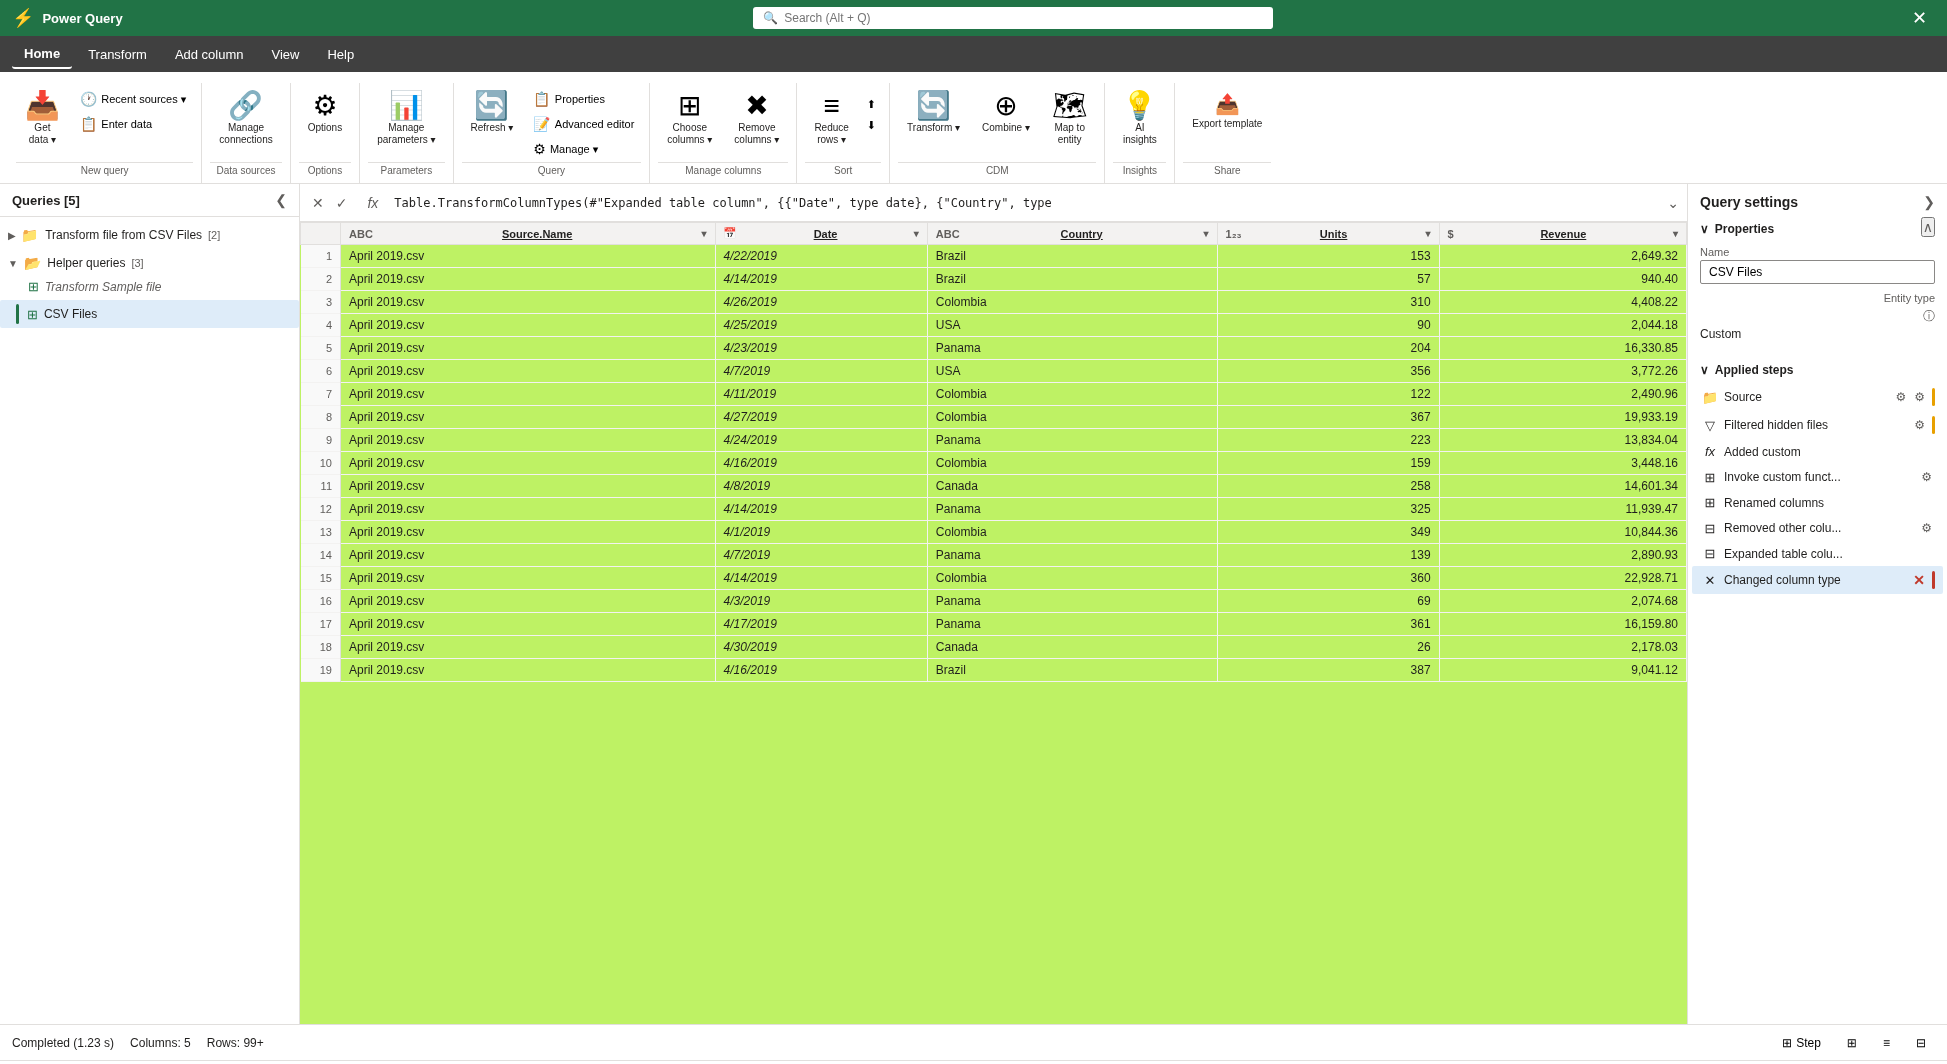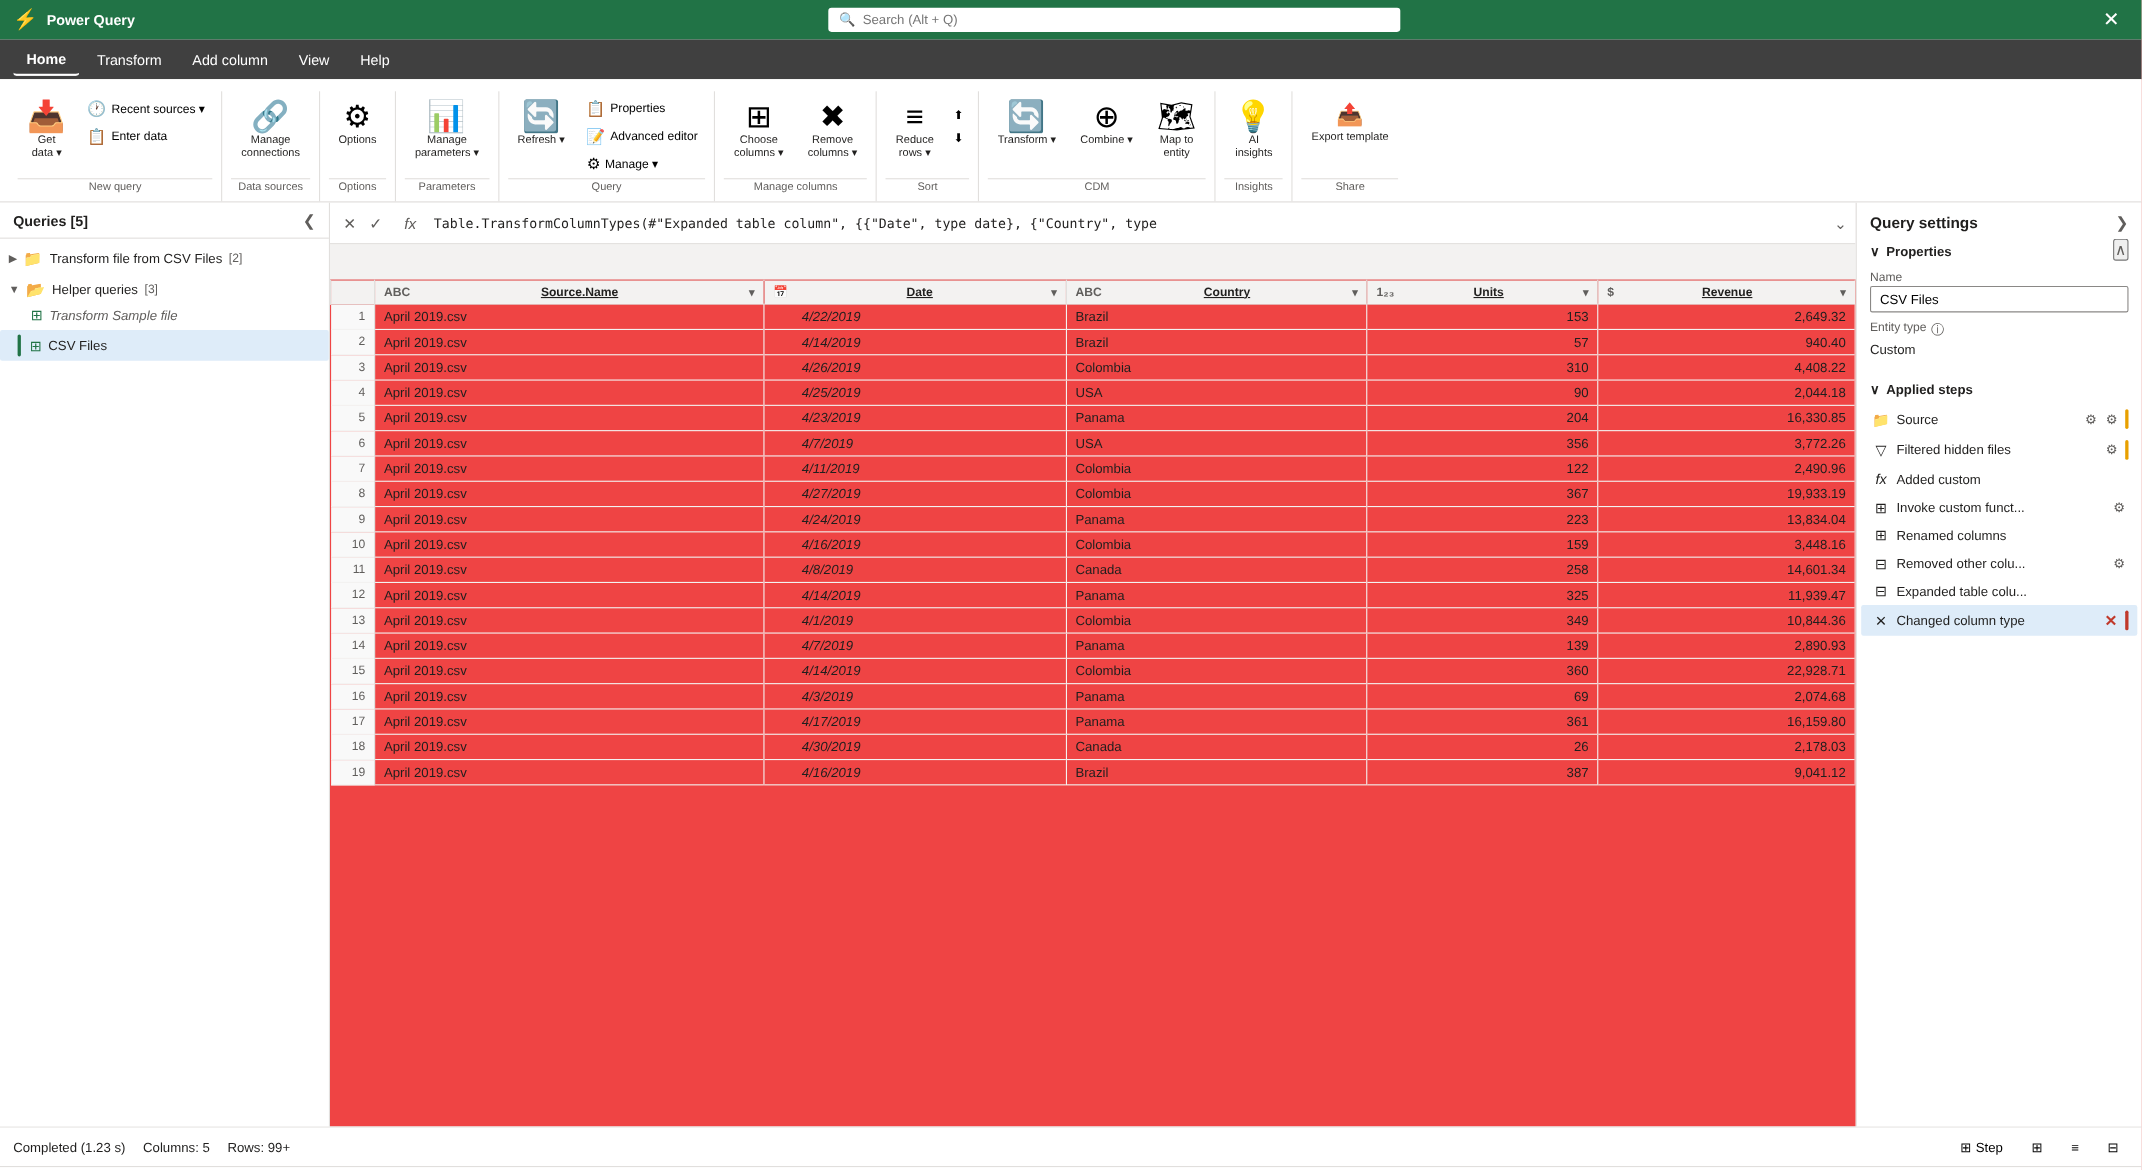--- a/index.html
+++ b/index.html
@@ -56,53 +56,53 @@
 
     
     .formula-bar { background: white; border-bottom: 1px solid #e1dfdd; display: flex; align-items: center; padding: 4px 8px; gap: 8px; height: 38px; }
     .formula-icons { display: flex; align-items: center; gap: 4px; }
     .formula-icon { font-size: 14px; color: #605e5c; cursor: pointer; padding: 2px 4px; }
     .formula-fx { font-style: italic; font-size: 14px; color: #605e5c; padding: 2px 8px; }
     .formula-input { flex: 1; font-size: 12px; color: #201f1e; font-family: 'Consolas', monospace; }
     .formula-expand { color: #605e5c; font-size: 14px; cursor: pointer; }
 
     
-    .table-container { flex: 1; overflow: auto; background: #ef4444; position: relative; margin-top: 32px; }
+    .table-container { flex: 1; overflow: auto; background: #bef264; position: relative; }
     table { border-collapse: collapse; width: 100%; }
     thead th { background: #f3f2f1; border: 1px solid #e1dfdd; padding: 0; position: sticky; top: 0; z-index: 10; }
     .th-content { display: flex; align-items: center; justify-content: space-between; padding: 4px 8px; gap: 4px; }
     .th-icon { font-size: 11px; color: #605e5c; }
     .th-label { font-size: 11px; font-weight: 600; text-decoration: underline; }
     .th-dropdown { font-size: 10px; color: #605e5c; cursor: pointer; }
     tbody tr { border-bottom: 1px solid #f3f2f1; }
     tbody td { padding: 4px 8px; font-size: 12px; border-right: 1px solid #f3f2f1; }
     .row-num { color: #605e5c; text-align: right; font-size: 11px; min-width: 30px; background: #f9f9f9; border-right: 1px solid #e1dfdd !important; }
     .td-right { text-align: right; }
-    .td-italic { font-style: italic; padding-left: 34px; }
+    .td-italic { font-style: italic; }
 
     
     .status-bar { background: white; border-top: 1px solid #e1dfdd; display: flex; align-items: center; padding: 0 12px; height: 36px; gap: 20px; justify-content: space-between; }
     .status-left { display: flex; align-items: center; gap: 16px; font-size: 12px; color: #201f1e; }
     .status-right { display: flex; align-items: center; gap: 8px; }
     .status-btn { display: flex; align-items: center; gap: 4px; padding: 4px 8px; font-size: 12px; cursor: pointer; border: 1px solid transparent; border-radius: 2px; background: none; }
 
     
     .footer { background: white; border-top: 1px solid #e1dfdd; display: flex; justify-content: flex-end; align-items: center; padding: 8px 16px; gap: 8px; height: 56px; }
 
     
     .right-panel { width: 260px; min-width: 260px; background: white; border-left: 1px solid #e1dfdd; display: flex; flex-direction: column; overflow-y: auto; }
     .right-panel-header { display: flex; align-items: center; justify-content: space-between; padding: 10px 12px 6px 12px; }
     .right-panel-title { font-size: 14px; font-weight: 600; }
     .right-panel-expand { color: #605e5c; font-size: 14px; cursor: pointer; }
     .section-header { display: flex; align-items: center; gap: 6px; padding: 6px 12px; cursor: pointer; font-size: 12px; font-weight: 600; }
     .section-content { padding: 4px 12px 8px 12px; }
     .prop-label { font-size: 11px; color: #605e5c; margin-bottom: 2px; }
     .prop-value { font-size: 12px; margin-bottom: 8px; }
     .prop-input { width: 100%; border: 1px solid #8a8886; border-radius: 2px; padding: 4px 8px; font-size: 12px; }
-    .entity-type-row { display: flex; align-items: flex-start; gap: 4px; }
+    .entity-type-row { display: flex; align-items: flex-end; gap: 4px; flex-direction: column; }
     .info-icon { font-size: 12px; color: #605e5c; cursor: pointer; }
 
     
     .steps-list { padding: 0 4px; }
     .step-item { display: flex; align-items: center; gap: 4px; padding: 5px 8px; border-radius: 2px; cursor: pointer; }
     .step-item.active { background: #deecf9; }
     .step-icon { font-size: 13px; width: 20px; text-align: center; flex-shrink: 0; }
     .step-label { font-size: 12px; flex: 1; }
     .step-actions { display: flex; gap: 2px; }
     .step-action-btn { font-size: 12px; color: #605e5c; cursor: pointer; padding: 1px 3px; border-radius: 2px; }

